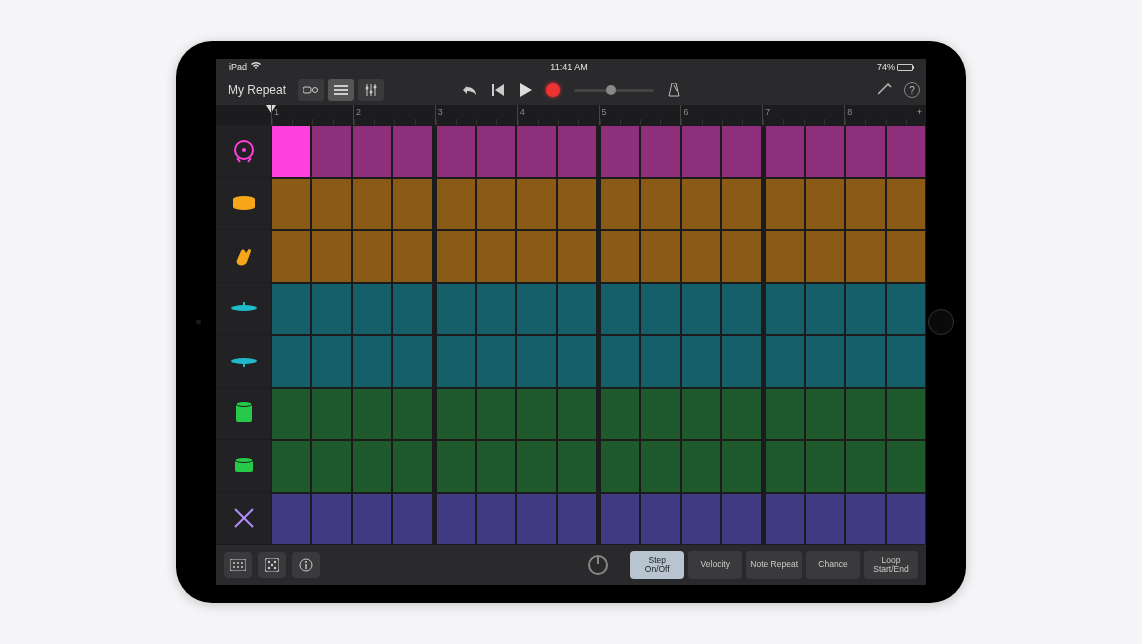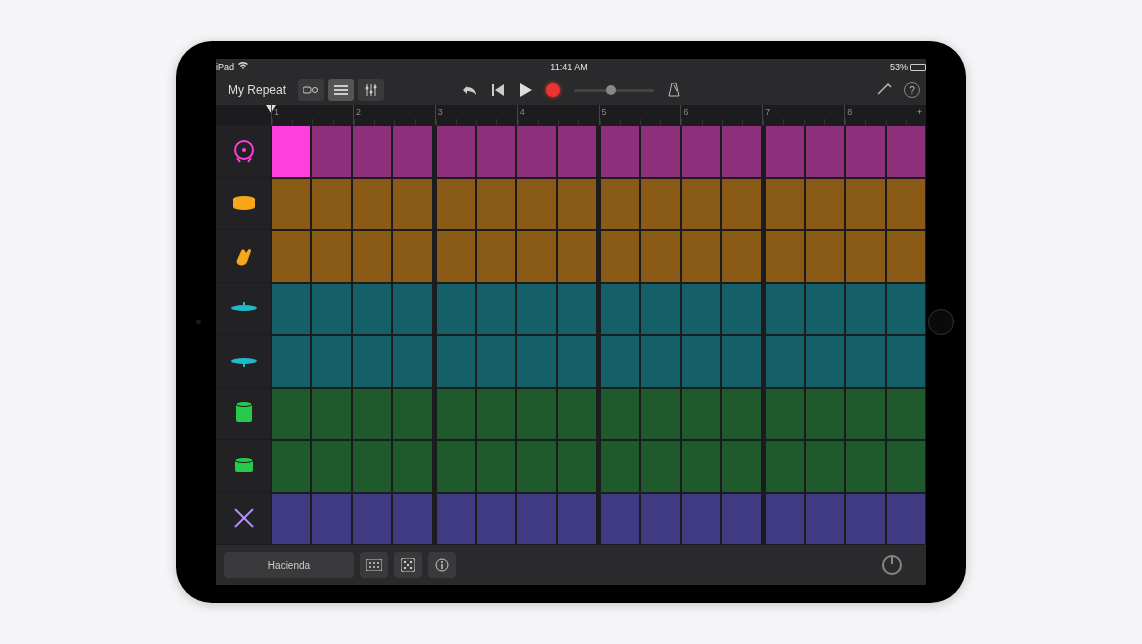--- a/index.html
+++ b/index.html
@@ -49,21 +49,21 @@
   display: flex;
   flex-direction: column;
   overflow: hidden;
 }
 
 .status-bar {
   height: 16px;
   display: flex;
   align-items: center;
   justify-content: space-between;
-  padding: 0 0;
+  padding: 0 13px;
   color: #e6e6e6;
   font-size: 9px;
   background: #2a2a2c;
 }
 .status-left, .status-right { display: flex; align-items: center; gap: 4px; }
 .wifi-icon { display: inline-block; }
 .battery { display: inline-flex; align-items: center; gap: 2px; }
 .battery-body { width: 16px; height: 7px; border: 1px solid #ccc; border-radius: 1px; position: relative; }
 .battery-body::after { content: ""; position: absolute; right: -2px; top: 1px; width: 1px; height: 3px; background: #ccc; }
 .battery-fill { background: #fff; height: 100%; width: 100%; }
@@ -222,21 +222,21 @@
         <span>iPad</span>
         <span class="wifi-icon">
           <svg width="10" height="8" viewBox="0 0 10 8">
               <path d="M5 7L6 6A1.4 1.4 0 005 5 1.4 1.4 0 004 6zM2 4l1 1a3 3 0 014 0l1-1a4.4 4.4 0 00-6 0zM0 2l1 1a6 6 0 018 0l1-1a7.4 7.4 0 00-10 0z" fill="#ddd"></path>
             </svg>
         </span>
       </div>
       <span>11:41 AM</span>
       <div class="status-right">
         <div class="battery">
-          <span>53%</span>
+          <span>74%</span>
           <span class="battery-body"><span class="battery-fill"></span></span>
         </div>
       </div>
     </div>
 
     <div class="toolbar">
       <div class="songs-btn">My Repeat</div>
       <div class="tool-group">
         <div class="tool-btn">
           <svg width="16" height="12" viewBox="0 0 16 12">
@@ -622,21 +622,20 @@
               <div class="step" style="background: rgb(64, 58, 131);"></div>
               <div class="step" style="background: rgb(64, 58, 131);"></div>
               <div class="step" style="background: rgb(64, 58, 131);"></div>
               <div class="step" style="background: rgb(64, 58, 131);"></div>
             </div>
           </div>
         </div>
     </div>
 
     <div class="bottom">
-      <div class="kit-select">Hacienda</div>
       <div class="small-btn">
         <svg width="16" height="12" viewBox="0 0 16 12">
             <rect x="0" y="0" width="16" height="12" rx="2" fill="none" stroke="#ccc"></rect>
             <circle cx="4" cy="4" r="1" fill="#ccc"></circle>
             <circle cx="8" cy="4" r="1" fill="#ccc"></circle>
             <circle cx="12" cy="4" r="1" fill="#ccc"></circle>
             <circle cx="4" cy="8" r="1" fill="#ccc"></circle>
             <circle cx="8" cy="8" r="1" fill="#ccc"></circle>
             <circle cx="12" cy="8" r="1" fill="#ccc"></circle>
           </svg>
@@ -658,16 +657,23 @@
             <rect x="6.3" y="6" width="1.4" height="5" fill="#ccc"></rect>
           </svg>
       </div>
       <div class="spacer"></div>
       <div class="power-btn">
         <svg width="24" height="24" viewBox="0 0 24 24">
             <circle cx="12" cy="12" r="9" fill="none" stroke="#888" stroke-width="2"></circle>
             <line x1="12" y1="3" x2="12" y2="11" stroke="#888" stroke-width="2"></line>
           </svg>
       </div>
+      <div class="mode-btns">
+          <div class="mode-btn active">Step<br>On/Off</div>
+          <div class="mode-btn">Velocity</div>
+          <div class="mode-btn">Note Repeat</div>
+          <div class="mode-btn">Chance</div>
+          <div class="mode-btn">Loop<br>Start/End</div>
+        </div>
     </div>
 
   </div>
 </div>
 
 </body></html>

